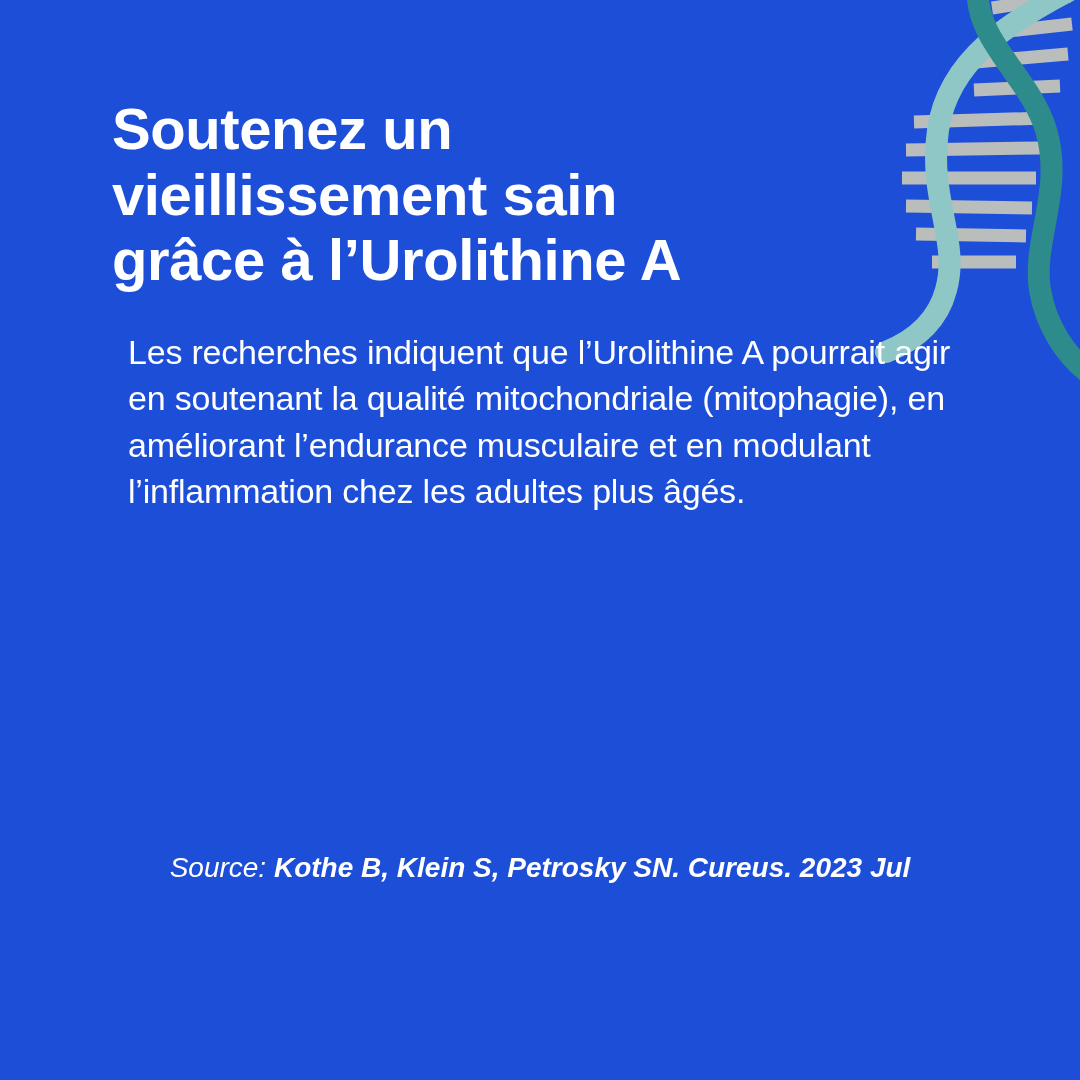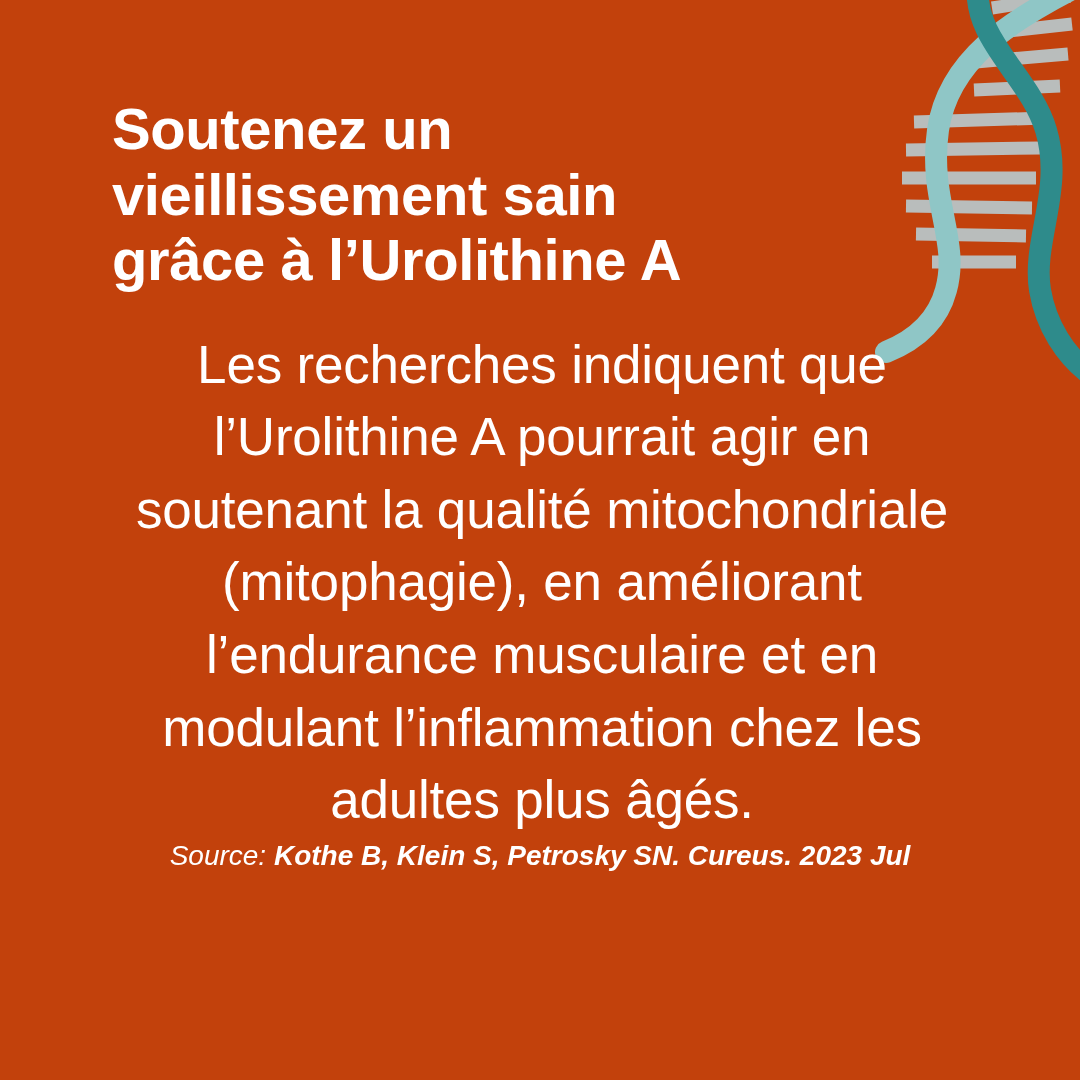--- a/index.html
+++ b/index.html
@@ -10,21 +10,21 @@
     width: 1080px;
     height: 1080px;
     background: #164B46;
     font-family: "Liberation Sans", sans-serif;
     overflow: hidden;
   }
   .card {
     position: relative;
     width: 1080px;
     height: 1080px;
-    background: #c2410c;
+    background: #1d4ed8;
     box-sizing: border-box;
     overflow: hidden;
   }
   
   .dna {
     position: absolute;
     top: -10px;
     right: -10px;
     width: 380px;
     height: 400px;
@@ -40,41 +40,40 @@
     color: #FFFFFF;
     font-size: 58px;
     font-weight: 700;
     line-height: 1.13;
     letter-spacing: -0.4px;
     margin: 0 0 36px 0;
     max-width: 660px;
   }
   .body-text {
     color: #FFFFFF;
-    font-size: 53px;
+    font-size: 34px;
     font-weight: 400;
     line-height: 1.37;
     letter-spacing: -0.2px;
     margin: 16px;
     max-width: 850px;
-    text-align: center;
   }
   .source {
     position: absolute;
     left: 0;
     right: 0;
     top: 832px;
     text-align: center;
     color: #FFFFFF;
   }
   .source-line1 {
     font-size: 28px;
     font-style: italic;
     line-height: 1.45;
-    margin: 4px;
+    margin: 16px;
   }
   .source-label {
     font-weight: 400;
     font-style: italic;
   }
   .source-citation {
     font-weight: 700;
     font-style: italic;
   }
   .source-line2 {

